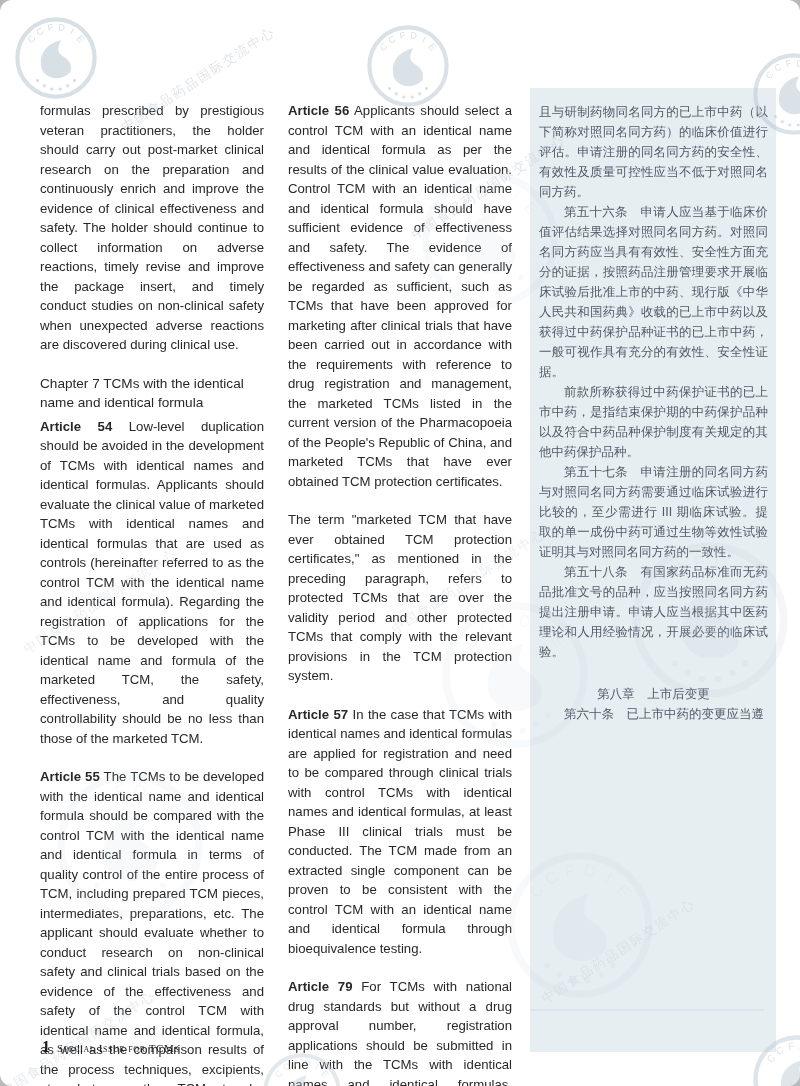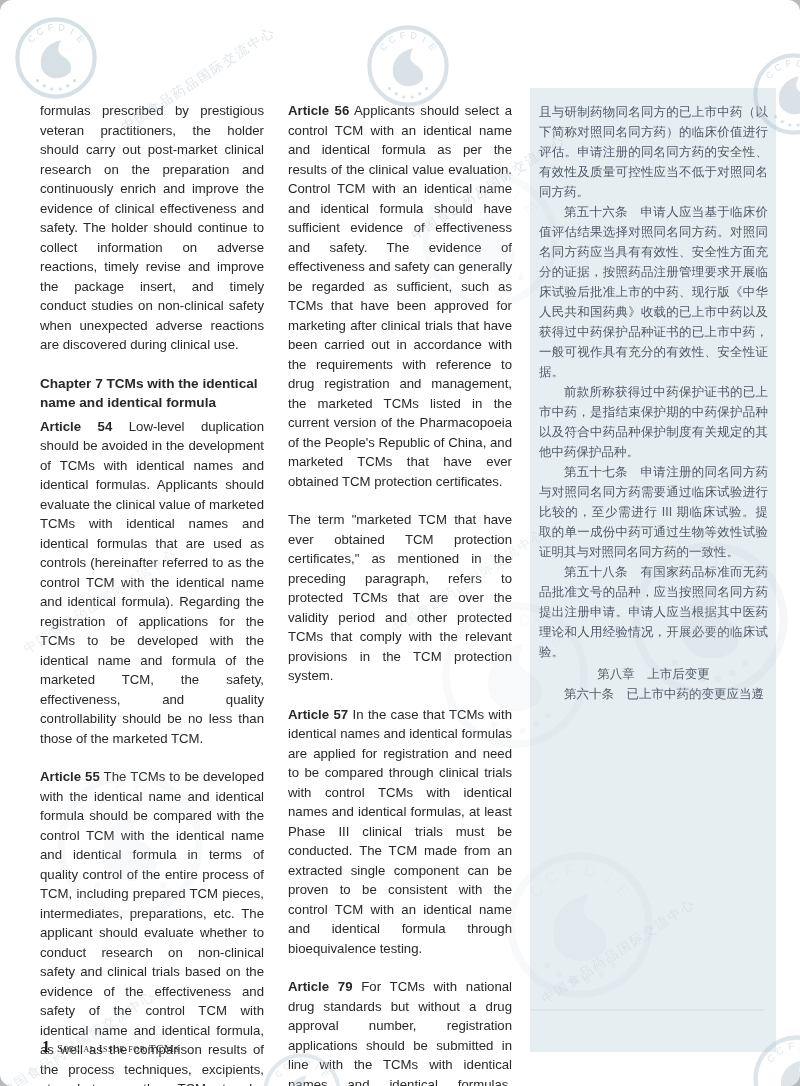--- a/index.html
+++ b/index.html
@@ -30,21 +30,21 @@
     font-size:13.2px;
     line-height:19.5px;
     color:var(--body-text);
     text-align:justify;
   }
   .col-left{left:36px;}
   .col-mid{left:284px;}
   .col p{margin:4px;}
   .col p + p{margin-top:19px;}
   .chapter-heading{
-    font-weight:bold;
+    font-weight:normal;
     font-size:13.6px;
     margin-top:19px !important;
     text-align:left;
   }
   .art-label{font-weight:bold;}
   .art-follows-heading{margin-top:0 !important;}
   
   .panel{
     position:absolute;
     left:530px;top:88px;
@@ -59,21 +59,21 @@
     font-size:12.5px;
     line-height:20px;
     color:var(--chinese-text);
     text-align:justify;
     text-indent:2em;
   }
   .panel p.no-indent{text-indent:0;}
   .panel p.cn-chapter{
     text-align:center;
     text-indent:0;
-    margin-top:2px;
+    margin-top:22px;
   }
   .panel-divider{
     position:absolute;
     left:530px;top:1009px;
     width:234px;height:2px;
     background:var(--divider);
   }
   
   .footer{
     position:absolute;

